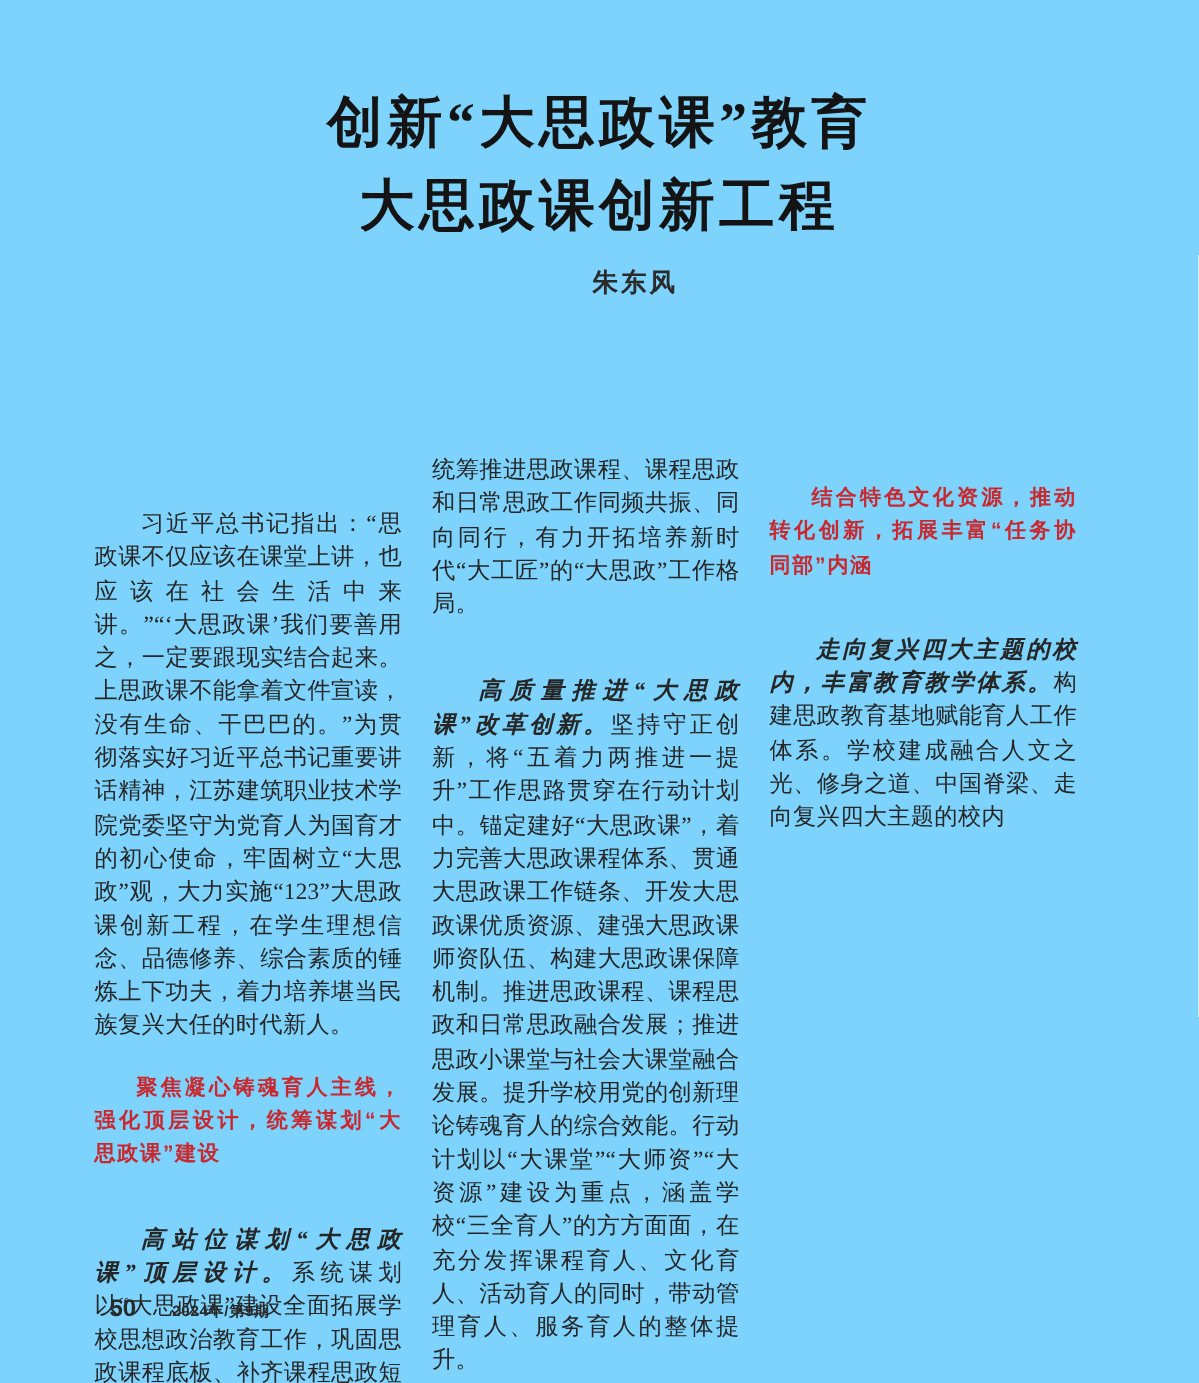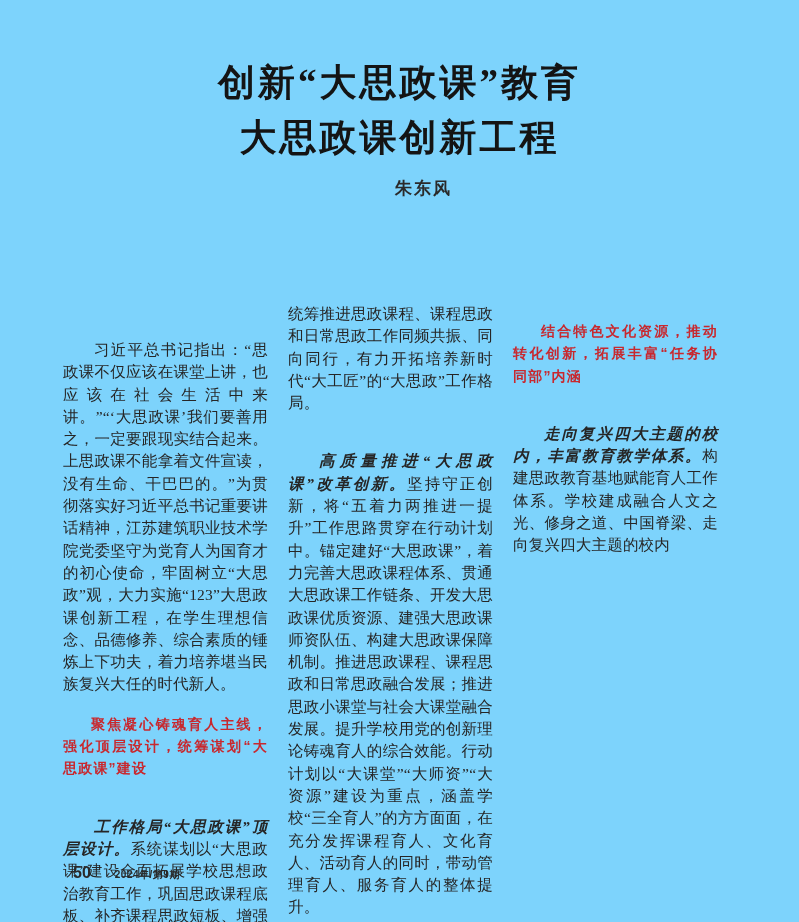--- a/index.html
+++ b/index.html
@@ -107,21 +107,21 @@
     <div class="title-line">创新“大思政课”教育</div>
     <div class="title-line">大思政课创新工程</div>
   </div>
 
   <div class="author">朱东风</div>
 
   <div class="columns">
     <div class="col">
         <p class="para indent"><span class="normal">习近平总书记指出：“思政课不仅应该在课堂上讲，也应该在社会生活中来讲。”“‘大思政课’我们要善用之，一定要跟现实结合起来。上思政课不能拿着文件宣读，没有生命、干巴巴的。”为贯彻落实好习近平总书记重要讲话精神，江苏建筑职业技术学院党委坚守为党育人为国育才的初心使命，牢固树立“大思政”观，大力实施“123”大思政课创新工程，在学生理想信念、品德修养、综合素质的锤炼上下功夫，着力培养堪当民族复兴大任的时代新人。</span></p>
         <h3 class="red-heading">聚焦凝心铸魂育人主线，强化顶层设计，统筹谋划“大思政课”建设</h3>
-        <p class="para indent"><span class="lead">工作格局“大思政课”顶层设计。</span><span class="normal">系统谋划以“大思政课”建设全面拓展学校思想政治教育工作，巩固思政课程底板、补齐课程思政短板、增强思政工作长板。围绕用党的创新理论铸魂育人这条主线，学校规划100项建设任务</span></p>
+        <p class="para indent"><span class="lead">高站位谋划“大思政课”顶层设计。</span><span class="normal">系统谋划以“大思政课”建设全面拓展学校思想政治教育工作，巩固思政课程底板、补齐课程思政短板、增强思政工作长板。围绕用党的创新理论铸魂育人这条主线，学校规划100项建设任务</span></p>
       </div>
     <div class="col">
         <p class="para"><span class="normal">统筹推进思政课程、课程思政和日常思政工作同频共振、同向同行，有力开拓培养新时代“大工匠”的“大思政”工作格局。</span></p>
         <p class="para indent"><span class="lead">高质量推进“大思政课”改革创新。</span><span class="normal">坚持守正创新，将“五着力两推进一提升”工作思路贯穿在行动计划中。锚定建好“大思政课”，着力完善大思政课程体系、贯通大思政课工作链条、开发大思政课优质资源、建强大思政课师资队伍、构建大思政课保障机制。推进思政课程、课程思政和日常思政融合发展；推进思政小课堂与社会大课堂融合发展。提升学校用党的创新理论铸魂育人的综合效能。行动计划以“大课堂”“大师资”“大资源”建设为重点，涵盖学校“三全育人”的方方面面，在充分发挥课程育人、文化育人、活动育人的同时，带动管理育人、服务育人的整体提升。</span></p>
         <p class="para indent"><span class="lead">高标准构建“大思政课”保障体系。</span><span class="normal">建立任务分级包挂牵动、制度激励体系推动、任务协同部</span></p>
       </div>
     <div class="col">
         <h3 class="red-heading">结合特色文化资源，推动转化创新，拓展丰富“任务协同部”内涵</h3>
         <p class="para indent"><span class="lead">走向复兴四大主题的校内，丰富教育教学体系。</span><span class="normal">构建思政教育基地赋能育人工作体系。学校建成融合人文之光、修身之道、中国脊梁、走向复兴四大主题的校内</span></p>
       </div>

